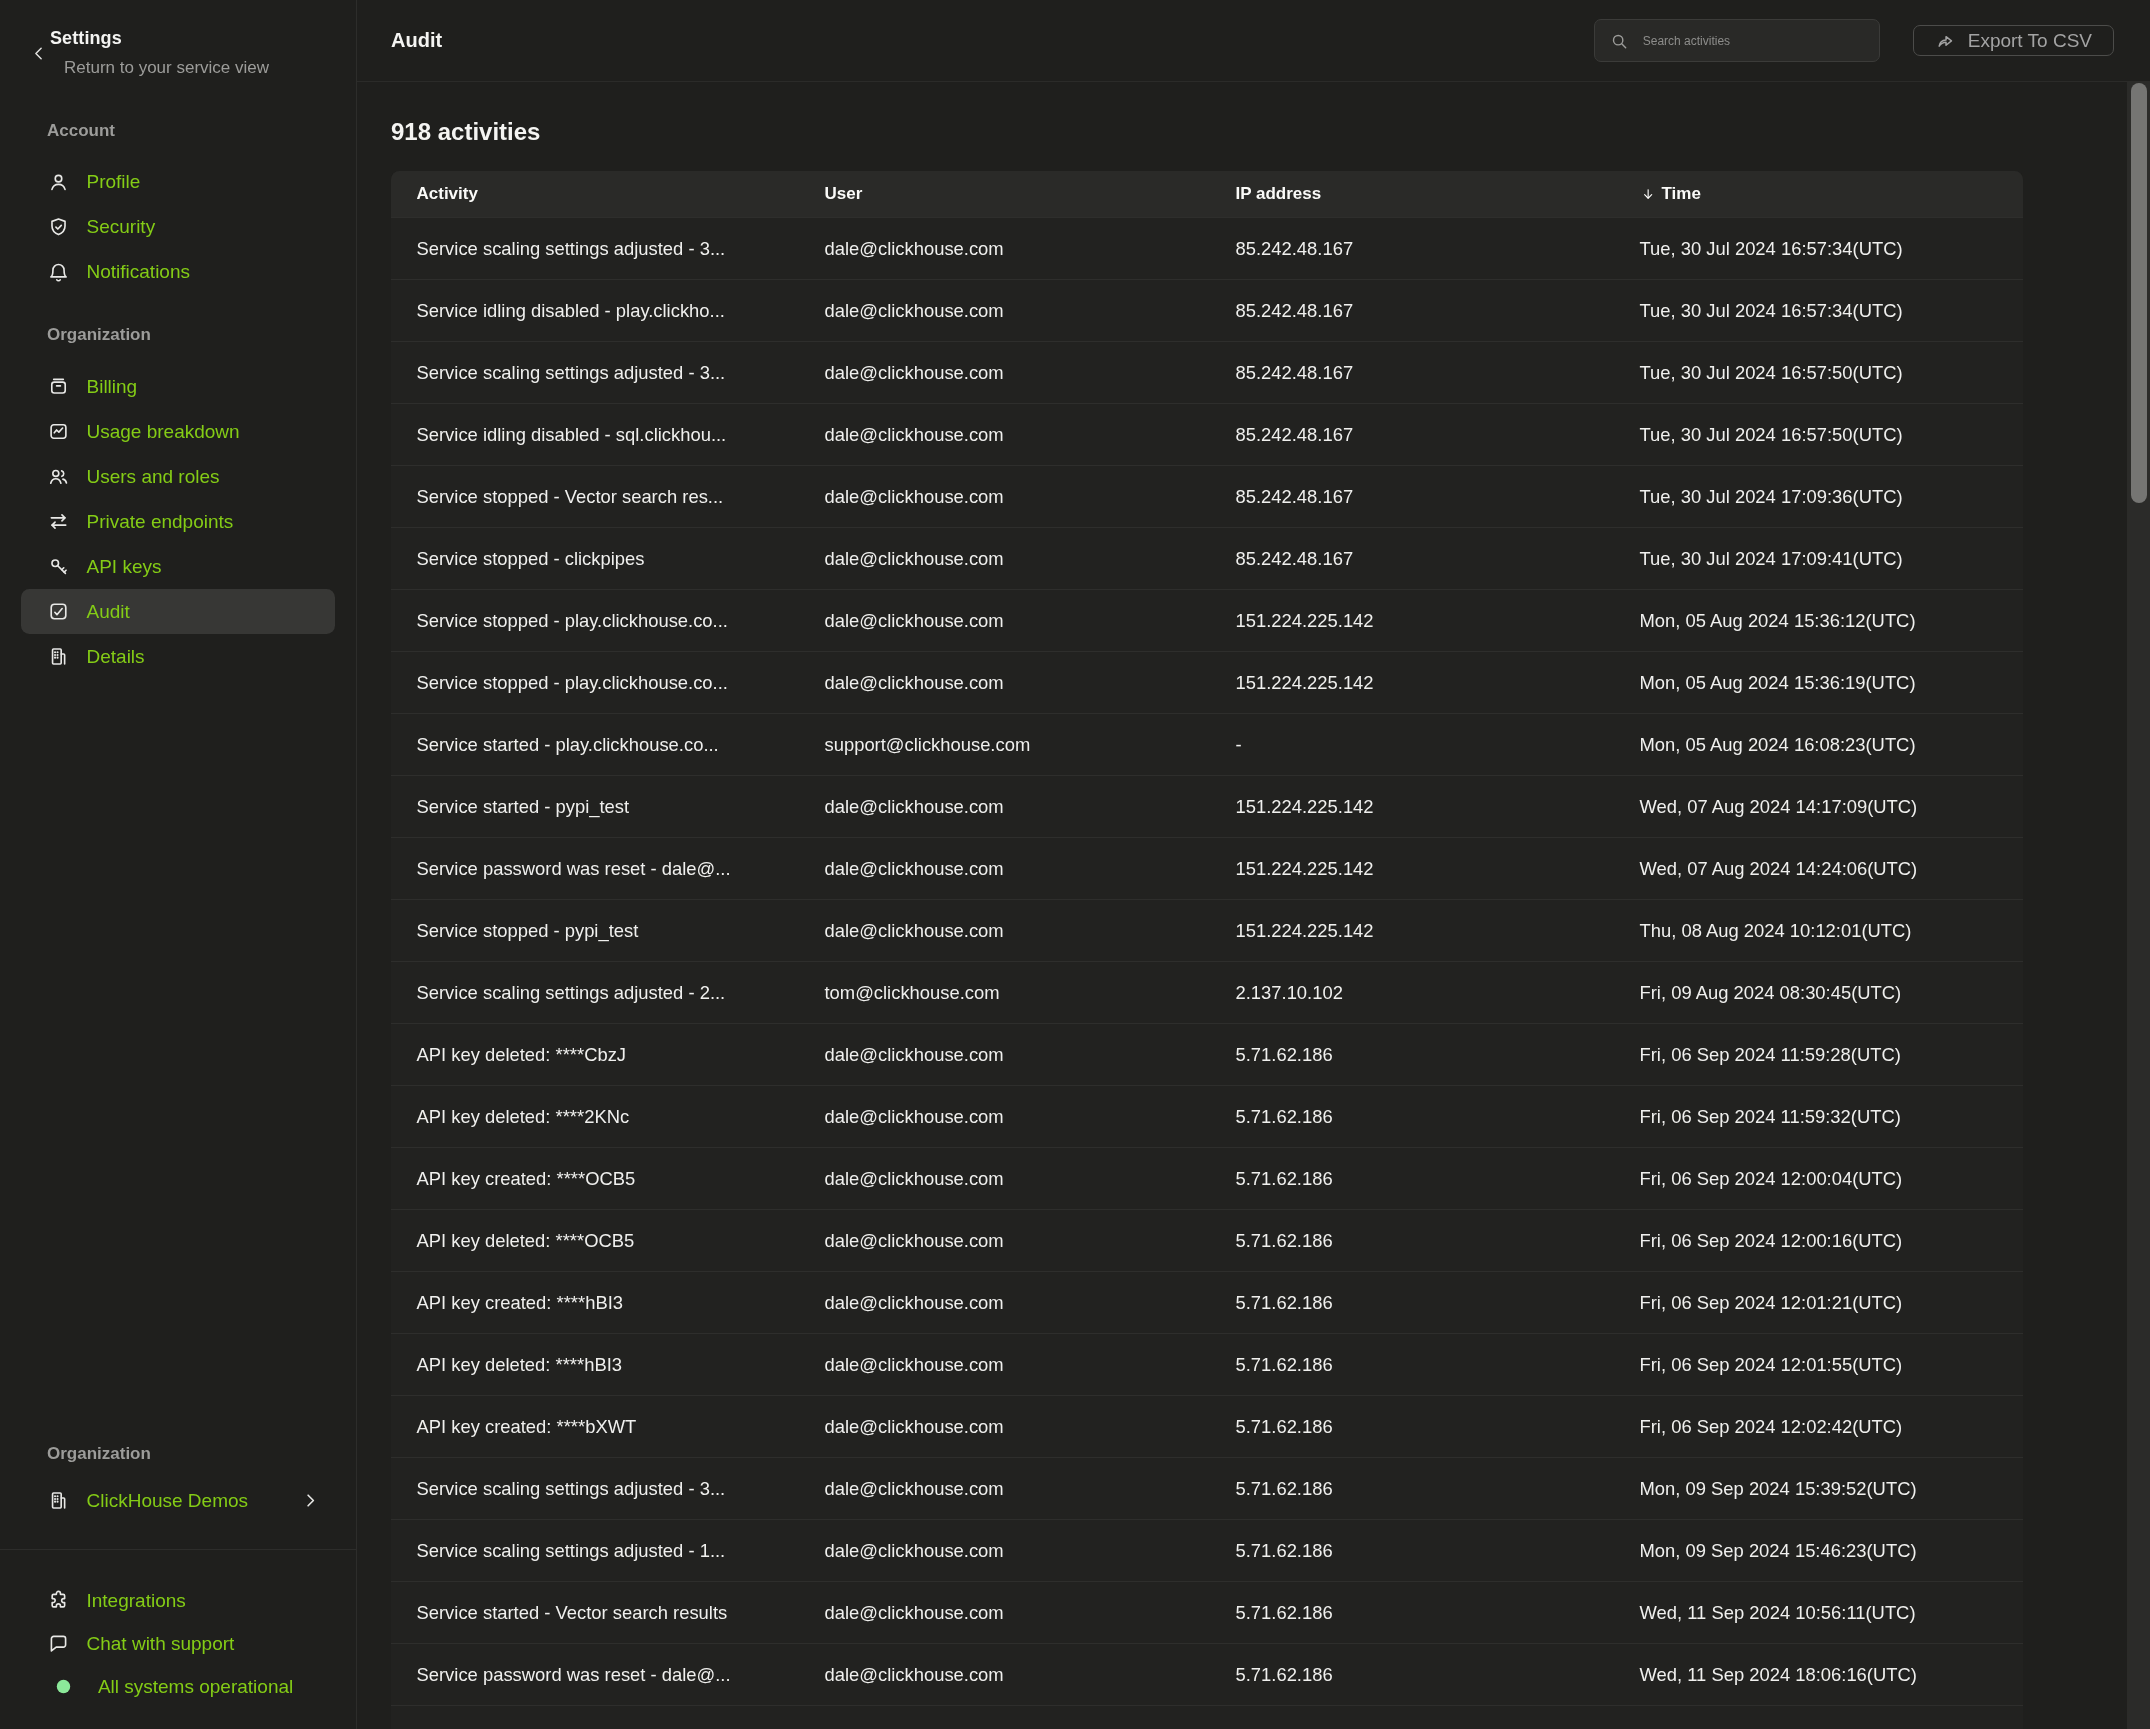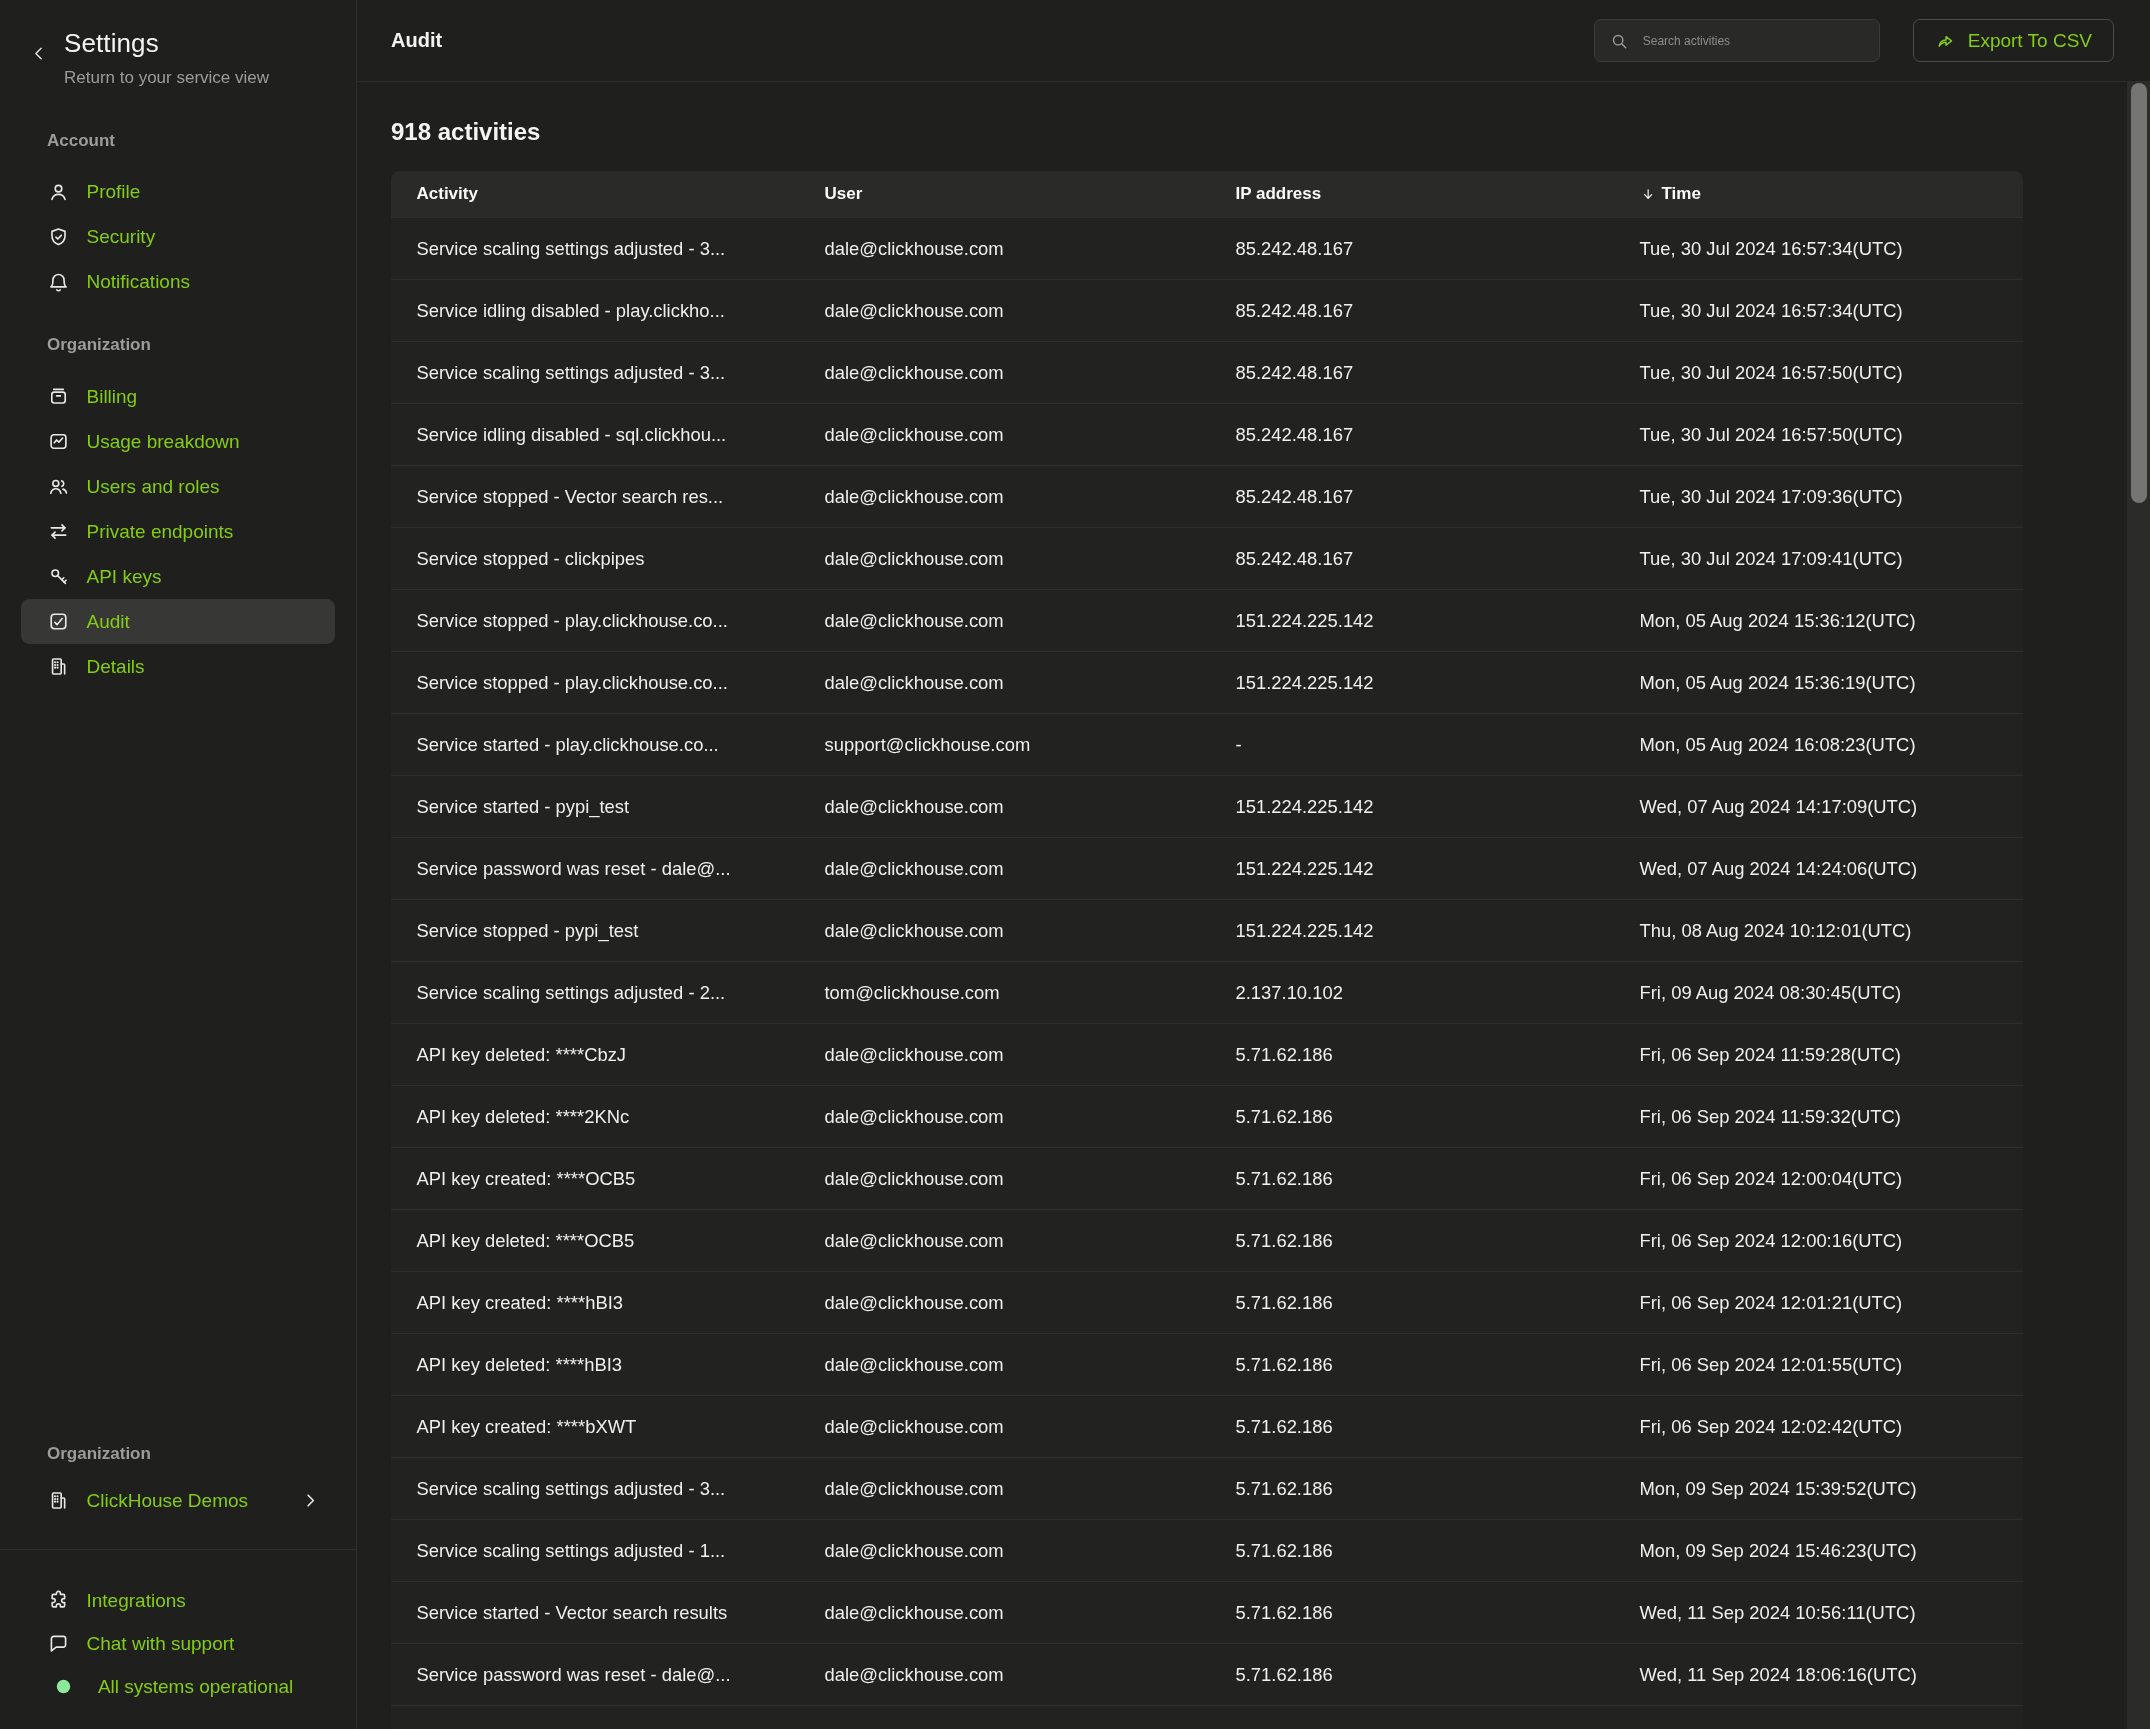--- a/index.html
+++ b/index.html
@@ -15,21 +15,21 @@
   .ic { display:inline-flex; flex:0 0 auto; }
   .ic svg { width:100%; height:100%; }
 
   
   .sidebar {
     position:absolute; left:0; top:0; width:357px; height:1730px;
     border-right:0.7px solid #2d2d2b;
   }
   .sb-header { position:relative; padding:28px 21px 0 31px; }
   .back-btn { position:absolute; left:28px; top:43px; width:21px; height:21px; color:#e2e2e0; cursor:pointer; }
-  .sb-title { margin-left:33px; font-size:26px; font-weight:400; letter-spacing:0.1px; }
+  .sb-title { margin-left:19px; font-size:18px; font-weight:700; letter-spacing:0.1px; }
   .sb-sub { margin-left:33px; margin-top:8.5px; font-size:17px; color:#9c9c9a; cursor:pointer; }
 
   .sb-section:first-child { margin-top:43px; }
   .sb-section + .sb-section { margin-top:30.5px; }
   .sb-label { margin-left:47px; font-size:17px; font-weight:600; color:#9c9c9a; line-height:20px; }
   .sb-items { margin-top:19px; }
   .sb-item {
     display:flex; align-items:center; gap:17px;
     height:45px; margin:0 21px; padding-left:25.5px;
     border-radius:8.5px; font-size:19px; color:#84cc16; cursor:pointer;
@@ -60,24 +60,24 @@
     border:0.7px solid #3b3b39; border-radius:7px;
     display:flex; align-items:center; gap:11.3px; padding:0 14px;
   }
   .searchbox .ic { width:20px; height:20px; color:#9c9c9a; }
   .searchbox input {
     background:transparent; border:none; outline:none; width:100%;
     font-family:inherit; font-size:12px; color:#f4f4f2;
   }
   .searchbox input::placeholder { color:#8d8d8b; }
   .export-btn {
-    height:43px; padding:0 21px; background:transparent;
+    height:31px; padding:0 21px; background:transparent;
     border:0.7px solid #4c4c4a; border-radius:7px;
     display:flex; align-items:center; gap:11.3px;
-    font-family:inherit; font-size:19px; color:#84cc16; cursor:pointer;
+    font-family:inherit; font-size:19px; color:#a3a3a3; cursor:pointer;
   }
   .export-btn .ic { width:21px; height:21px; }
 
   .content { padding-left:34px; }
   .count { margin-top:38px; font-size:24px; font-weight:700; line-height:23.4px; }
 
   .table {
     margin-top:28px; width:1632px;
     background:#222220; border-radius:8.5px 8.5px 0 0; overflow:hidden;
   }

